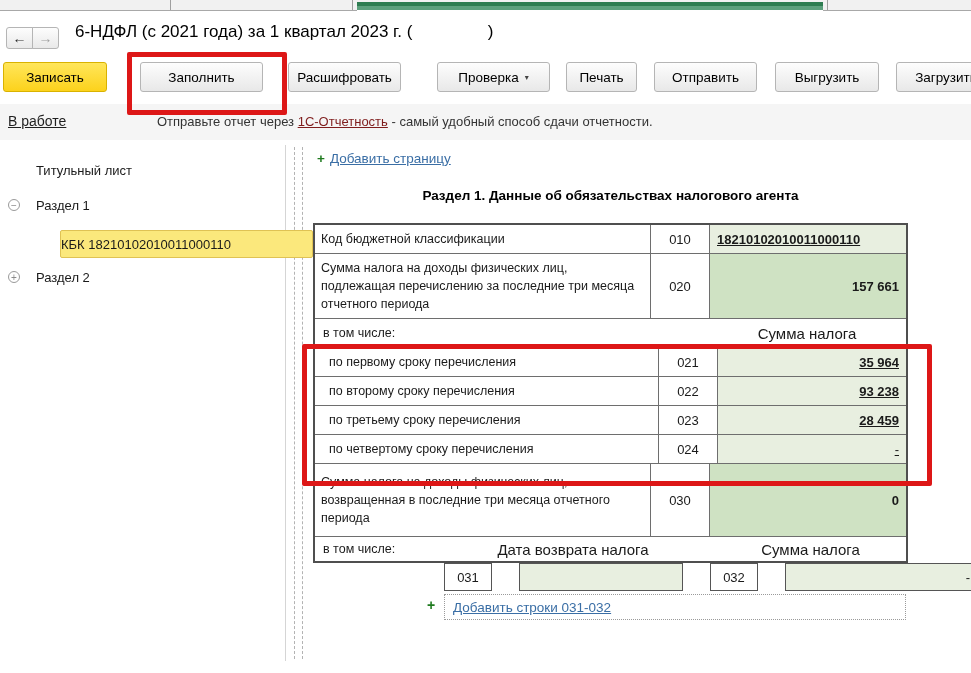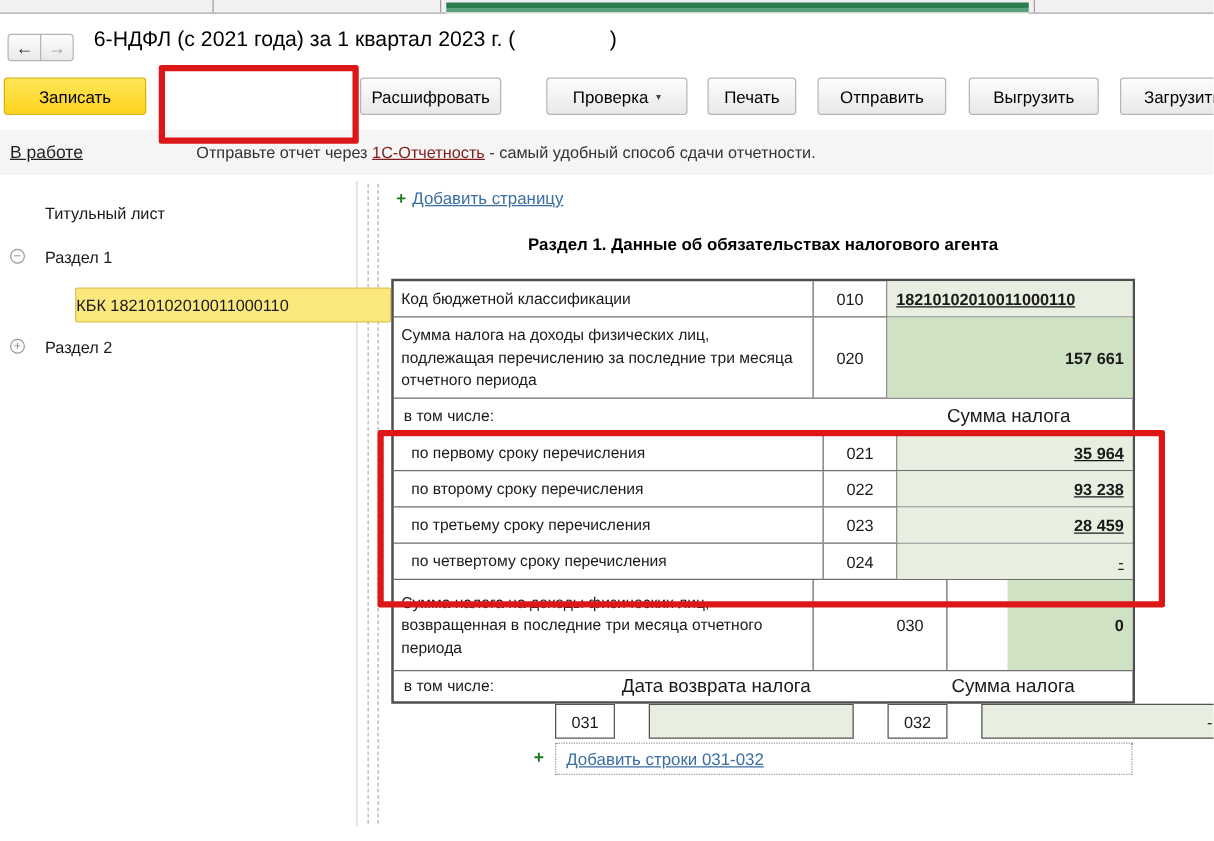--- a/index.html
+++ b/index.html
@@ -50,21 +50,21 @@
   .trow{display:flex;border-bottom:1px solid #6e6e6e;position:relative;box-sizing:content-box;}
   .trow:last-child{border-bottom:none;}
   .c-label{width:323px;padding:2px 6px;border-right:1px solid #6e6e6e;display:flex;align-items:center;
     font-size:12.5px;line-height:1.45;}
   .c-code{width:58px;border-right:1px solid #6e6e6e;display:flex;align-items:center;justify-content:center;font-size:13px;}
   .c-val{flex:1;display:flex;align-items:center;font-weight:bold;font-size:13px;padding:0 7px;}
   .v-left{justify-content:flex-start;}
   .v-right{justify-content:flex-end;}
   .tone-pale{background:#e8efe0;text-decoration:underline;}
   .tone-dark{background:#cfe2c3;}
-  .h28{height:28px;} .h64{height:64px;} .h72{height:72px;gap:48px;}
+  .h28{height:28px;} .h64{height:64px;} .h72{height:72px;}
   .subrow{height:28px;position:relative;}
   .subrow.h24{height:24px;}
   .sub-label{position:absolute;left:8px;top:50%;transform:translateY(-50%);font-size:12.5px;}
   .sub-head{position:absolute;top:50%;transform:translateY(-50%);font-size:15px;text-align:center;}
   
   .bottomrow{position:absolute;left:444px;top:563px;display:flex;height:28px;gap:28px;}
   .bcell{box-sizing:border-box;border:1px solid #555;height:28px;display:flex;align-items:center;font-size:13px;}
   .bcell+.bcell{margin-left:-1px;}
   .b-code{width:48px;justify-content:center;background:#fff;}
   .b-date{width:164px;background:#e8efe0;}
@@ -93,21 +93,22 @@
   <div class="navbox">
     <div class="navbtn back">
       <span>←</span>
     </div>
     <div class="navbtn fwd">
       <span>→</span>
     </div>
   </div>
   <div class="page-title">6-НДФЛ (с 2021 года) за 1 квартал 2023 г. (                )</div>
 
-  <div class="btn primary" style="left:3px;width:114px;">Записать</div>
+  <div class="btn primary" style="left:3px;width:104px;">Записать</div>
+  <div class="btn" style="left:140px;width:123px;">Заполнить</div>
   <div class="btn" style="left:288px;width:113px;">Расшифровать</div>
   <div class="btn" style="left:437px;width:113px;">
     <span>Проверка</span>
     <span class="dd-arrow">▾</span>
   </div>
   <div class="btn" style="left:566px;width:71px;">Печать</div>
   <div class="btn" style="left:654px;width:103px;">Отправить</div>
   <div class="btn" style="left:775px;width:104px;">Выгрузить</div>
   <div class="btn" style="left:896px;width:100px;">Загрузить</div>
 

